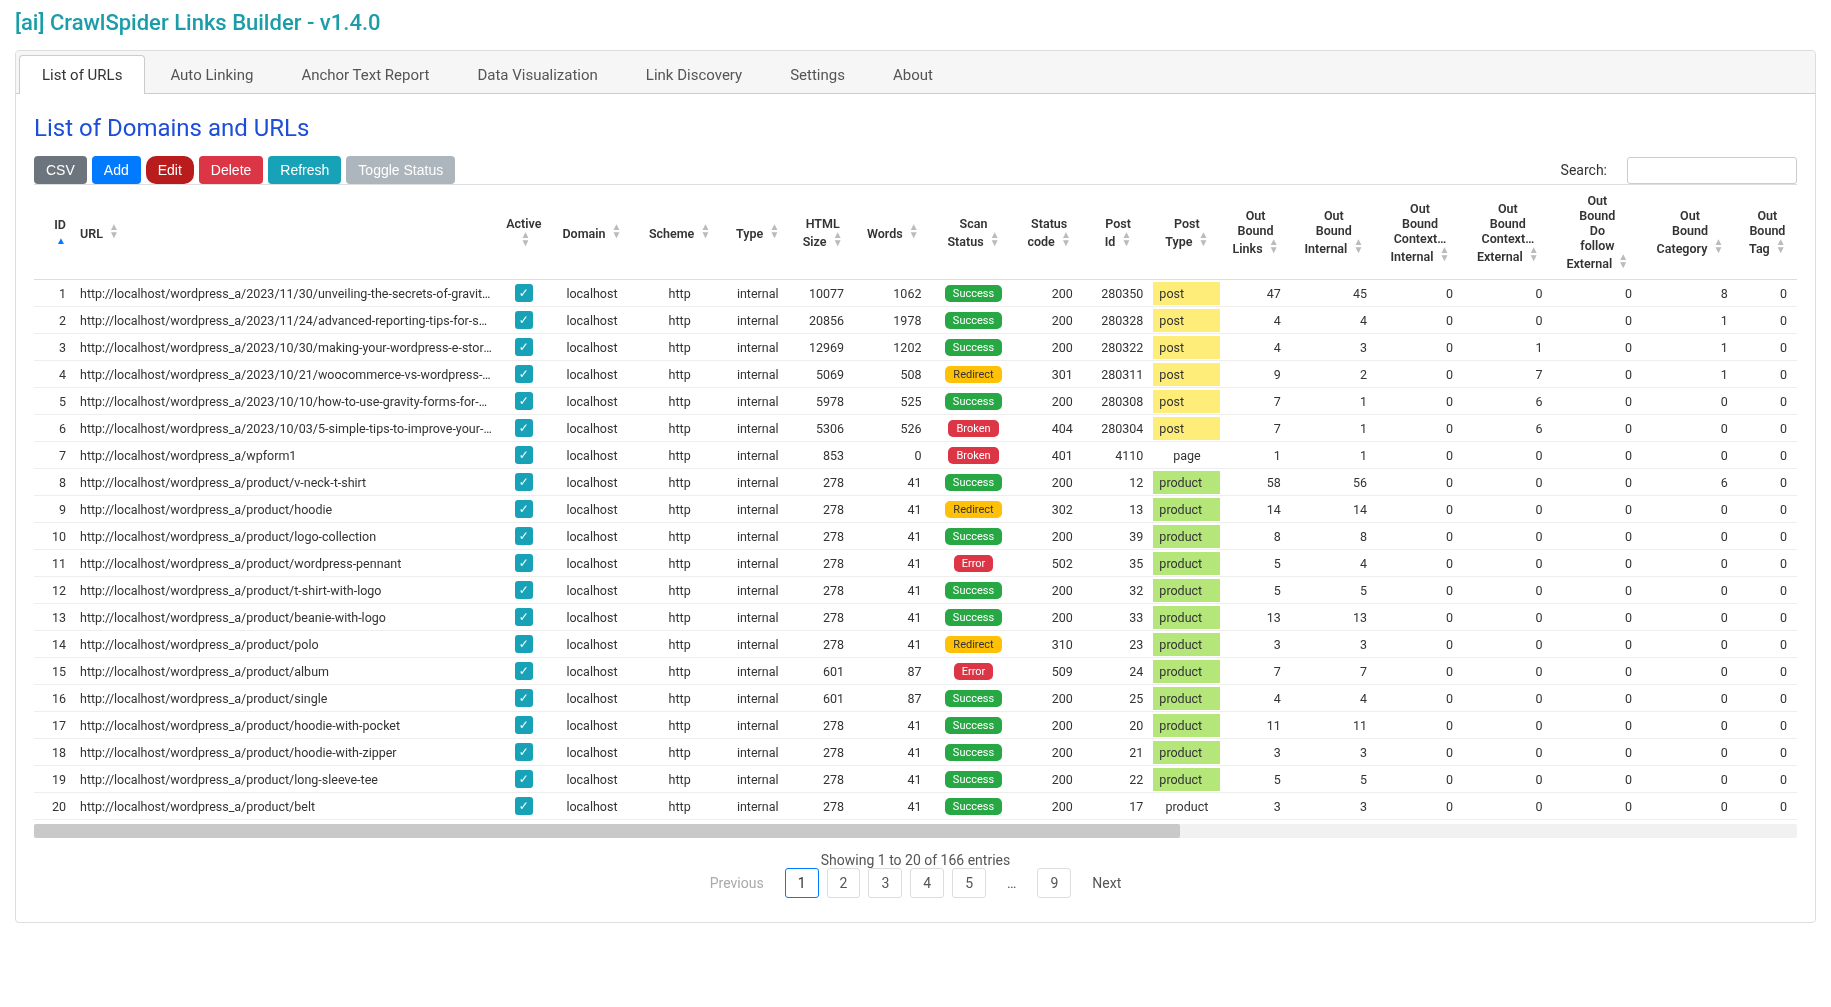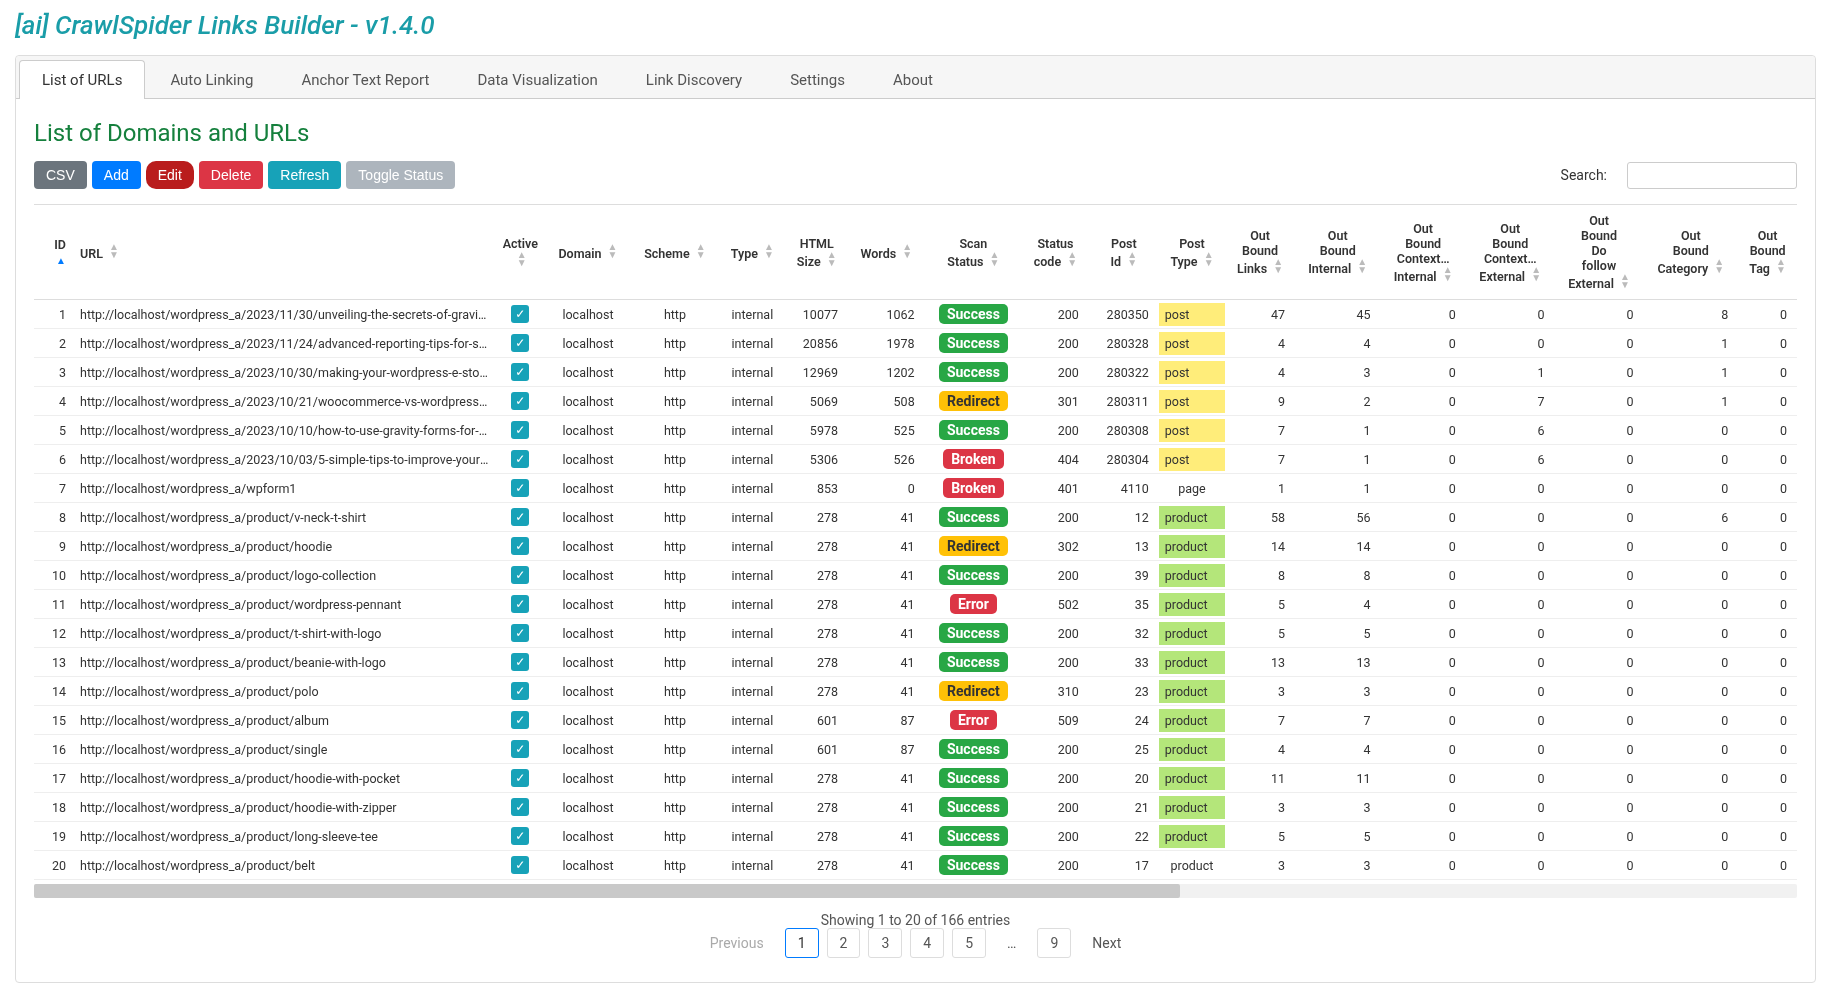--- a/index.html
+++ b/index.html
@@ -1,24 +1,24 @@
 <!DOCTYPE html>
 <html><head>
 <meta charset="utf-8">
 <style>
 * { box-sizing: border-box; margin: 0; padding: 0; }
 body { font-family: -apple-system, BlinkMacSystemFont, "Segoe UI", Roboto, Arial, sans-serif; font-size: 13px; color: #333; background: #fff; padding: 10px 15px; }
-.app-title { color: #1a9da8; font-size: 26px; font-weight: 500; margin-bottom: 15px; font-style: italic; }
+.app-title { color: #1a9da8; font-size: 22px; font-weight: 500; margin-bottom: 15px; }
 .tabs-wrap { border: 1px solid #ddd; border-radius: 4px; padding-bottom: 10px; }
 .tabs { display: flex; border-bottom: 1px solid #ccc; background: #f6f6f6; border-radius: 4px 4px 0 0; padding: 3px 3px 0 3px; }
 .tab { padding: 10px 22px; font-size: 15px; color: #555; cursor: pointer; border: 1px solid transparent; border-bottom: none; border-radius: 4px 4px 0 0; margin-right: 2px; position: relative; top: 1px; }
 .tab.active { background: #fff; border-color: #ccc; color: #333; }
 .content { padding: 20px 18px 10px 18px; }
-.page-heading { font-size: 24px; font-weight: 400; color: #15803d; margin-bottom: 14px; }
-.toolbar { display: flex; justify-content: space-between; align-items: center; margin-bottom: 15px; }
+.page-heading { font-size: 24px; font-weight: 400; color: #1d4ed8; margin-bottom: 14px; }
+.toolbar { display: flex; justify-content: space-between; align-items: center; }
 .btn-group { display: flex; gap: 5px; }
 .btn { padding: 6px 12px; font-size: 14px; color: #fff; border: none; border-radius: 4px; cursor: pointer; }
 .btn-csv { background: #6c757d; }
 .btn-add { background: #007bff; }
 .btn-edit { background: #b91c1c; border-radius: 10px; }
 .btn-delete { background: #dc3545; }
 .btn-refresh { background: #17a2b8; }
 .btn-toggle { background: #adb5bd; }
 .search-wrap { display: flex; align-items: center; gap: 20px; font-size: 14px; }
 .search-wrap input { border: 1px solid #ccc; padding: 5px 8px; border-radius: 3px; width: 170px; }
@@ -28,21 +28,21 @@
 th .sort { color: #bbb; font-size: 10px; margin-left: 3px; display: inline-block; line-height: 8px; }
 th.sorted-asc .sort-up { color: #007bff; }
 td { padding: 4px 6px; border-bottom: 1px solid #eee; text-align: center; vertical-align: middle; height: 24px; }
 .col-id { width: 40px; text-align: right; padding-right: 8px; }
 .col-url { text-align: left; max-width: 350px; white-space: nowrap; overflow: hidden; text-overflow: ellipsis; color: #333; }
 th.col-url { max-width: none; }
 .col-active { width: 50px; }
 .col-num { text-align: right; padding-right: 10px; }
 .col-left { text-align: center; }
 .chk { display: inline-flex; width: 18px; height: 18px; background: #17a2b8; border-radius: 3px; align-items: center; justify-content: center; color: #fff; font-size: 12px; }
-.badge { display: inline-block; padding: 2px 8px; border-radius: 5px; color: #fff; font-size: 14px; font-weight: 700; }
+.badge { display: inline-block; padding: 2px 8px; border-radius: 5px; color: #fff; font-size: 11px; font-weight: 400; }
 .b-success { background: #28a745; }
 .b-redirect { background: #ffc107; color: #333; }
 .b-broken { background: #dc3545; }
 .b-error { background: #dc3545; }
 .pt-post { background: #ffed7a; display: block; padding: 4px 6px; text-align: left; }
 .pt-product { background: #b4e67a; display: block; padding: 4px 6px; text-align: left; }
 .pt-plain { display: block; padding: 4px 6px; text-align: center; }
 td.pt-cell { padding: 0; }
 .footer { display: flex; justify-content: space-between; align-items: center; padding: 14px 2px 4px 2px; font-size: 14px; color: #555; flex-direction: column; }
 .pager { display: flex; gap: 8px; align-items: center; }

